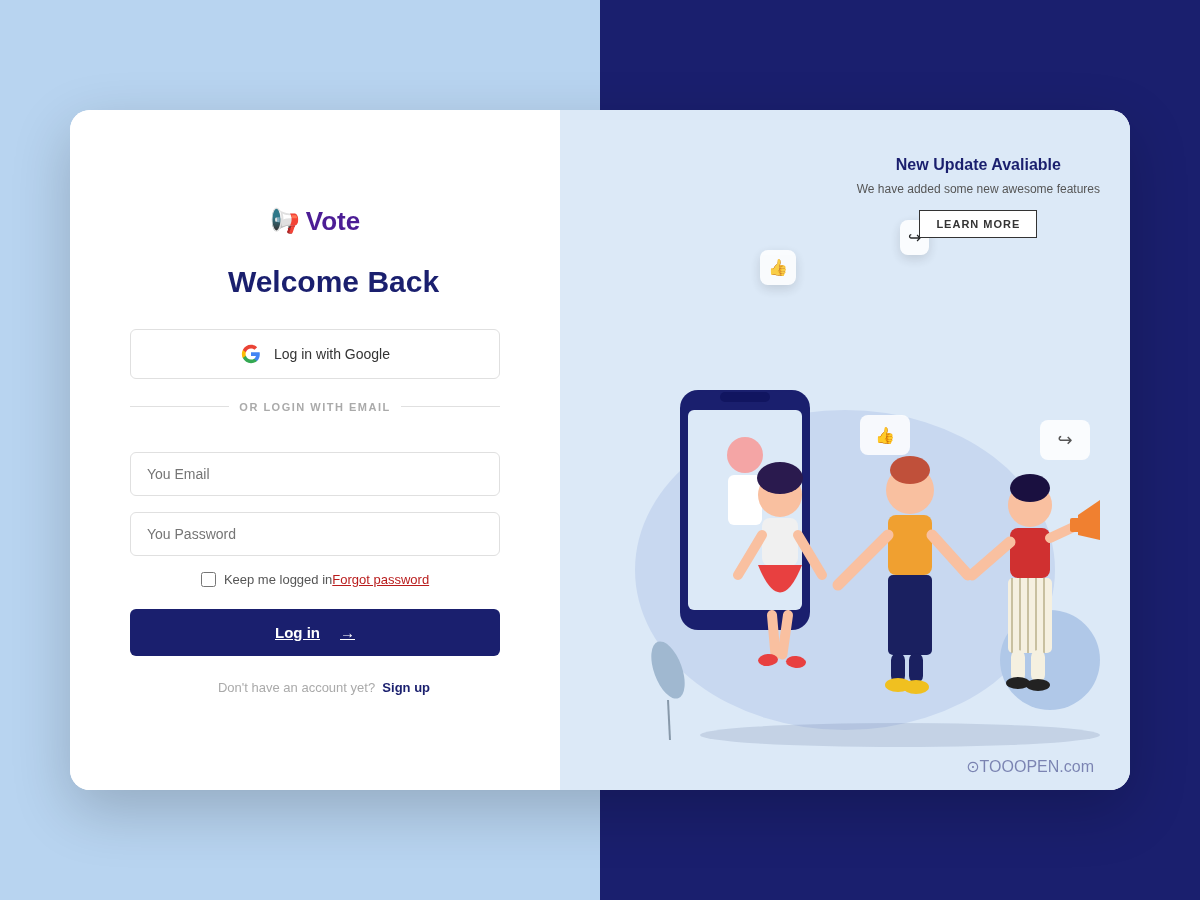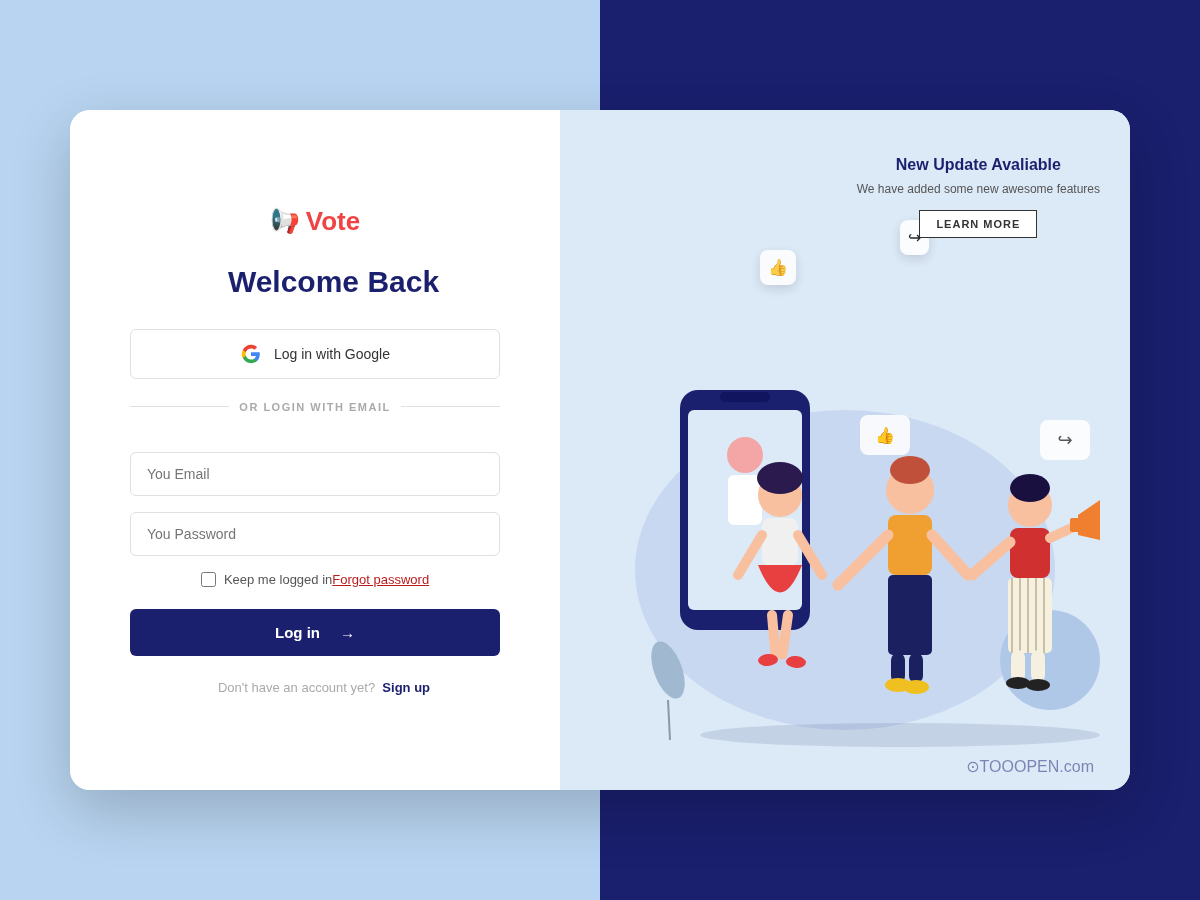--- a/index.html
+++ b/index.html
@@ -51,21 +51,21 @@
     }
     .logo-area {
       display: flex;
       align-items: center;
       margin-bottom: 28px;
       gap: 6px;
     }
     .logo-text {
       font-size: 26px;
       font-weight: 700;
-      color: #ef4444;
+      color: #4c1d95;
     }
     .welcome-title {
       font-size: 30px;
       font-weight: 700;
       color: #1a1f6e;
       margin-bottom: 30px;
       text-align: center;
       margin-left: 37px;
     }
     .google-btn {
@@ -157,20 +157,21 @@
       border-radius: 6px;
       padding: 15px 36px;
       font-size: 15px;
       font-weight: 600;
       cursor: pointer;
       display: flex;
       align-items: center;
       justify-content: center;
       gap: 20px;
       margin-bottom: 24px;
+      text-decoration: underline;
     }
     .signup-row {
       font-size: 13px;
       color: #aaa;
       text-align: right;
       margin-left: 18px;
     }
     .signup-link {
       color: #1a1f6e;
       font-weight: 600;

